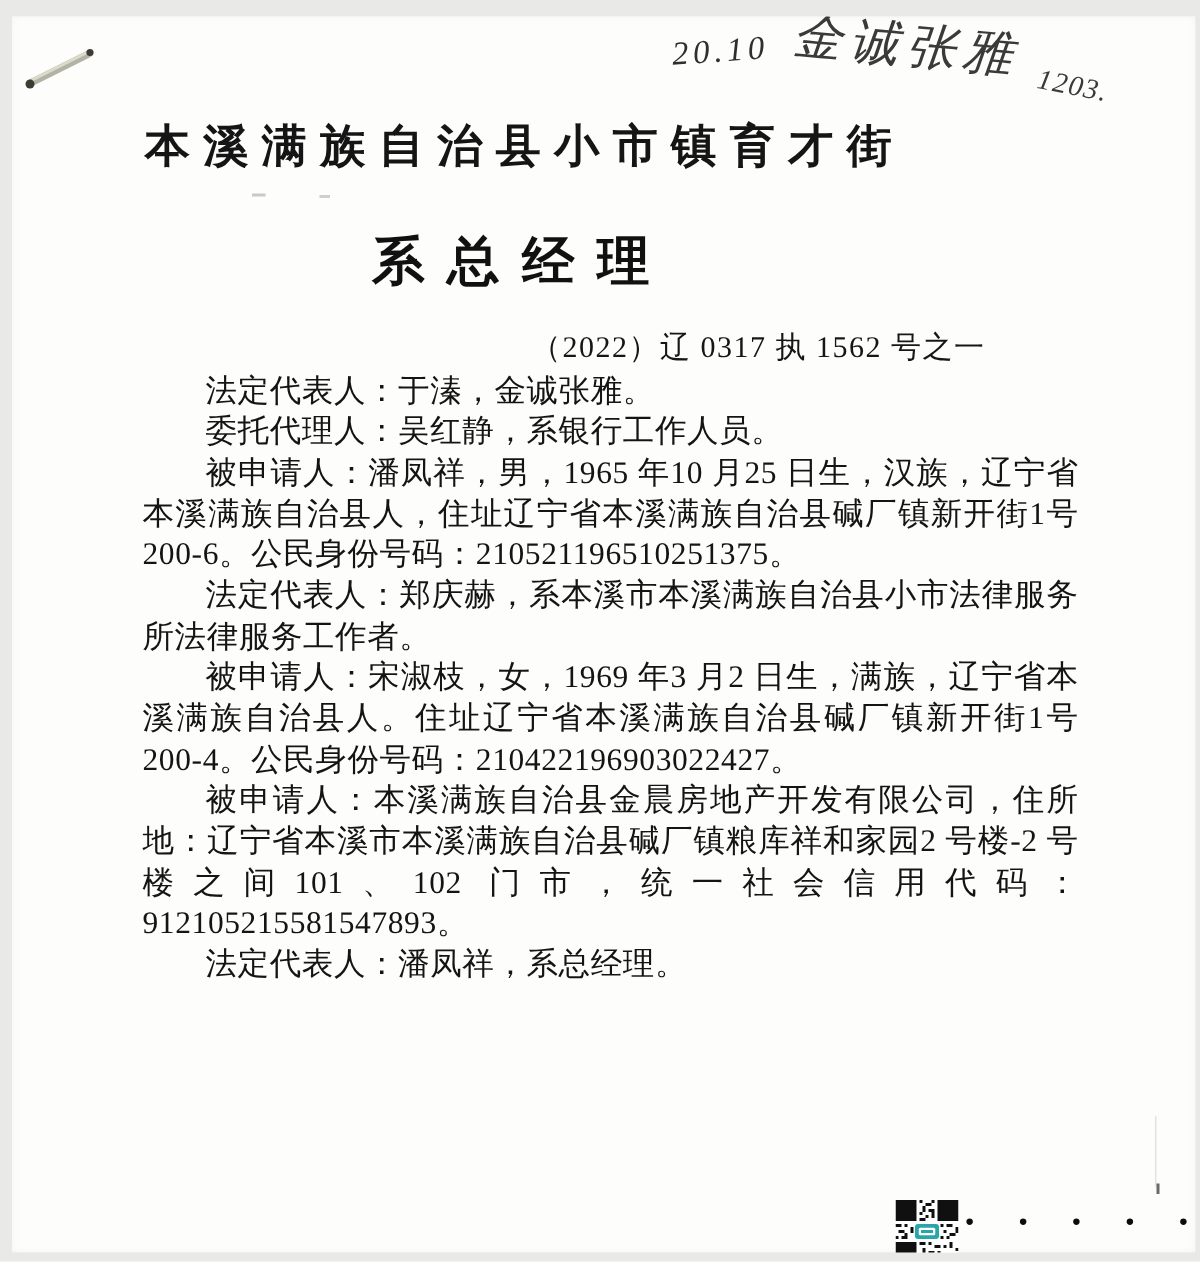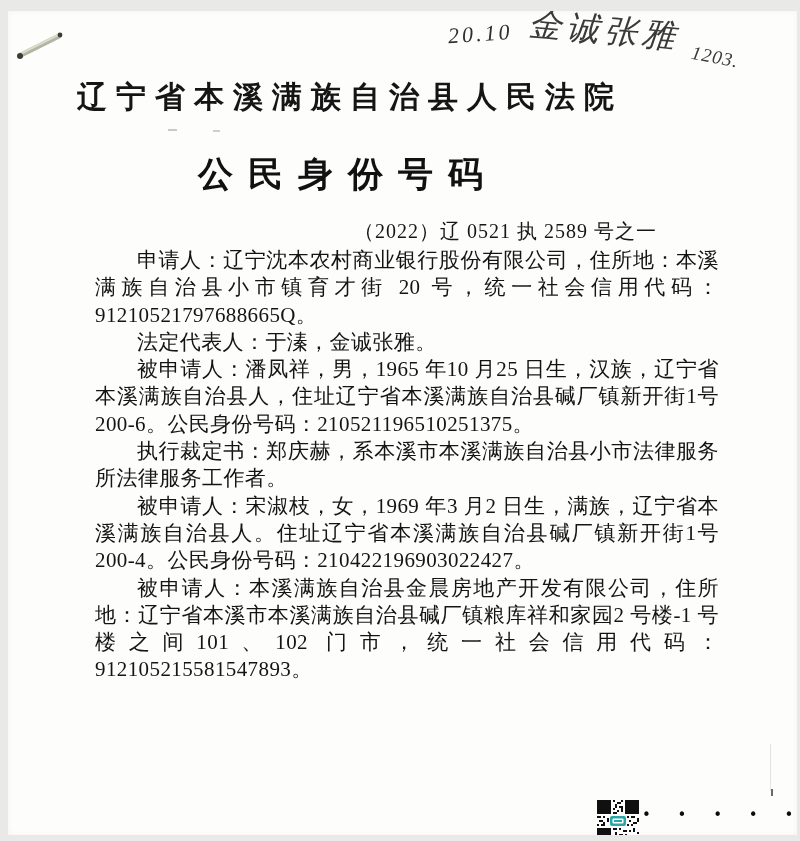--- a/index.html
+++ b/index.html
@@ -65,36 +65,37 @@
   <svg class="staple" width="62" height="40" aria-hidden="true">
     <line x1="9" y1="32" x2="47" y2="13" stroke="#b4b4a6" stroke-width="5" stroke-linecap="round"></line>
     <line x1="10" y1="30" x2="46" y2="12" stroke="#dcdccd" stroke-width="2" stroke-linecap="round"></line>
     <circle cx="8" cy="33" r="3" fill="#3c3c34"></circle>
     <circle cx="48" cy="12" r="2.4" fill="#3c3c34"></circle>
   </svg>
 
   <div class="hand hand-date">20.10</div>
   <div class="hand hand-script"><span>金诚张雅</span> <span class="suffix">1203.</span></div>
 
-  <div class="court-name">辽宁省本溪满族自治县人民法院</div>
+  <div class="court-name">本溪满族自治县小市镇育才街</div>
 
   <div class="artifact a-dash1"></div>
   <div class="artifact a-dash2"></div>
 
-  <div class="doc-title">公民身份号码</div>
+  <div class="doc-title">系总经理</div>
 
-  <div class="case-number">（2022）辽 0521 执 2589 号之一</div>
+  <div class="case-number">（2022）辽 0317 执 1562 号之一</div>
 
   <div class="body-text">
-    <p>申请人：辽宁沈本农村商业银行股份有限公司，住所地：本溪满族自治县小市镇育才街 20 号，统一社会信用代码：91210521797688665Q。</p>
     <p>法定代表人：于溱，金诚张雅。</p>
+    <p>委托代理人：吴红静，系银行工作人员。</p>
     <p>被申请人：潘凤祥，男，1965 年10 月25 日生，汉族，辽宁省本溪满族自治县人，住址辽宁省本溪满族自治县碱厂镇新开街1号200-6。公民身份号码：210521196510251375。</p>
-    <p>执行裁定书：郑庆赫，系本溪市本溪满族自治县小市法律服务所法律服务工作者。</p>
+    <p>法定代表人：郑庆赫，系本溪市本溪满族自治县小市法律服务所法律服务工作者。</p>
     <p>被申请人：宋淑枝，女，1969 年3 月2 日生，满族，辽宁省本溪满族自治县人。住址辽宁省本溪满族自治县碱厂镇新开街1号200-4。公民身份号码：210422196903022427。</p>
-    <p>被申请人：本溪满族自治县金晨房地产开发有限公司，住所地：辽宁省本溪市本溪满族自治县碱厂镇粮库祥和家园2 号楼-1 号楼之间101、102 门市，统一社会信用代码：912105215581547893。</p>
+    <p>被申请人：本溪满族自治县金晨房地产开发有限公司，住所地：辽宁省本溪市本溪满族自治县碱厂镇粮库祥和家园2 号楼-2 号楼之间101、102 门市，统一社会信用代码：912105215581547893。</p>
+    <p>法定代表人：潘凤祥，系总经理。</p>
   </div>
 
   <div class="artifact a-vline"></div>
   <div class="artifact a-tick"></div>
 
   <svg class="qr" width="42" height="42" viewBox="0 0 42 42" aria-hidden="true">
     <rect width="42" height="42" fill="#ffffff"></rect>
     <g fill="#101010">
 
       <rect x="0" y="0" width="14" height="14"></rect>

